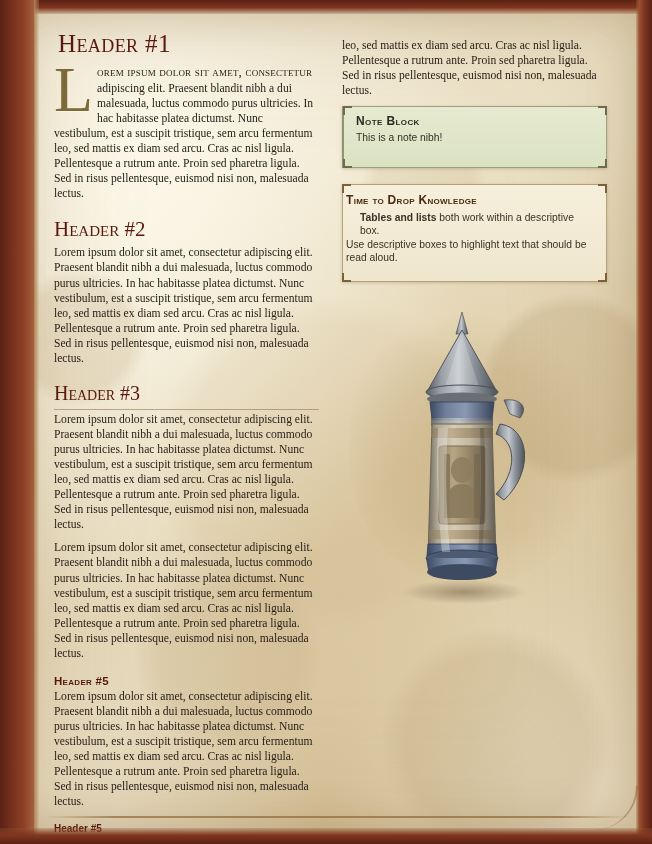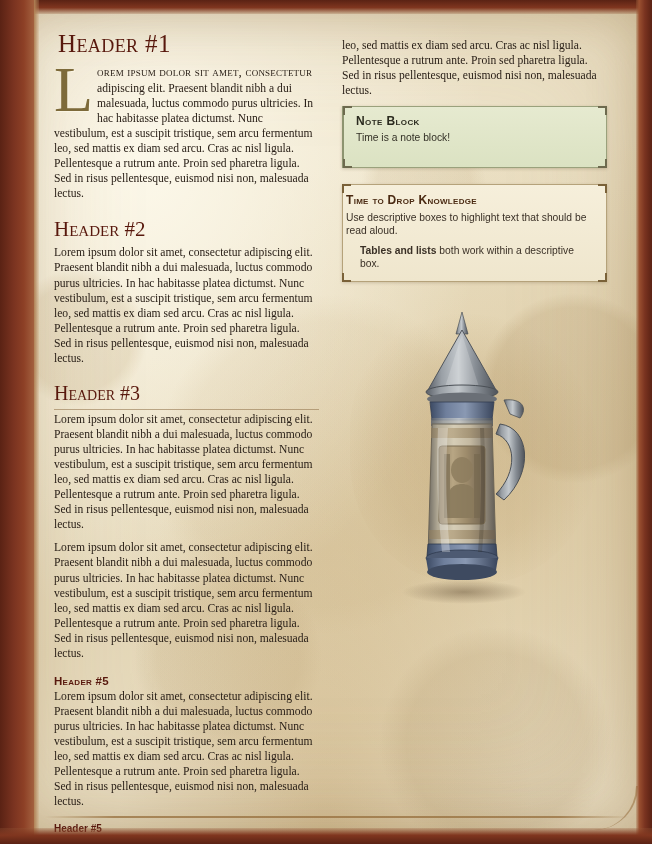--- a/index.html
+++ b/index.html
@@ -328,31 +328,31 @@
     <div class="col col-right">
 
       <p class="body top-text">leo, sed mattis ex diam sed arcu. Cras ac nisl ligula. Pellentesque a rutrum ante. Proin sed pharetra ligula. Sed in risus pellentesque, euismod nisi non, malesuada lectus.</p>
 
       <div class="note">
         <span class="tick tl"></span>
         <span class="tick tr"></span>
         <span class="tick bl"></span>
         <span class="tick br"></span>
         <p class="note-title">Note Block</p>
-        <p class="note-body">Time is a note block!</p>
+        <p class="note-body">This is a note nibh!</p>
       </div>
 
       <div class="descbox">
         <span class="dtick tl"></span>
         <span class="dtick tr"></span>
         <span class="dtick bl"></span>
         <span class="dtick br"></span>
         <p class="descbox-title">Time to Drop Knowledge</p>
+        <p class="descbox-body indent"><b>Tables and lists</b><span> both work within a descriptive box.</span></p>
         <p class="descbox-body">Use descriptive boxes to highlight text that should be read aloud.</p>
-        <p class="descbox-body indent"><b>Tables and lists</b><span> both work within a descriptive box.</span></p>
       </div>
 
       <div class="stein-wrap">
         <div class="stein-stain"></div>
         <svg class="stein" width="160" height="300" viewBox="0 0 160 300">
           <defs>
             <linearGradient id="bodyGrad" x1="0" y1="0" x2="1" y2="0">
               <stop offset="0%" stop-color="#6e6a62"></stop>
               <stop offset="14%" stop-color="#b0a894"></stop>
               <stop offset="38%" stop-color="#d6cdb6"></stop>

